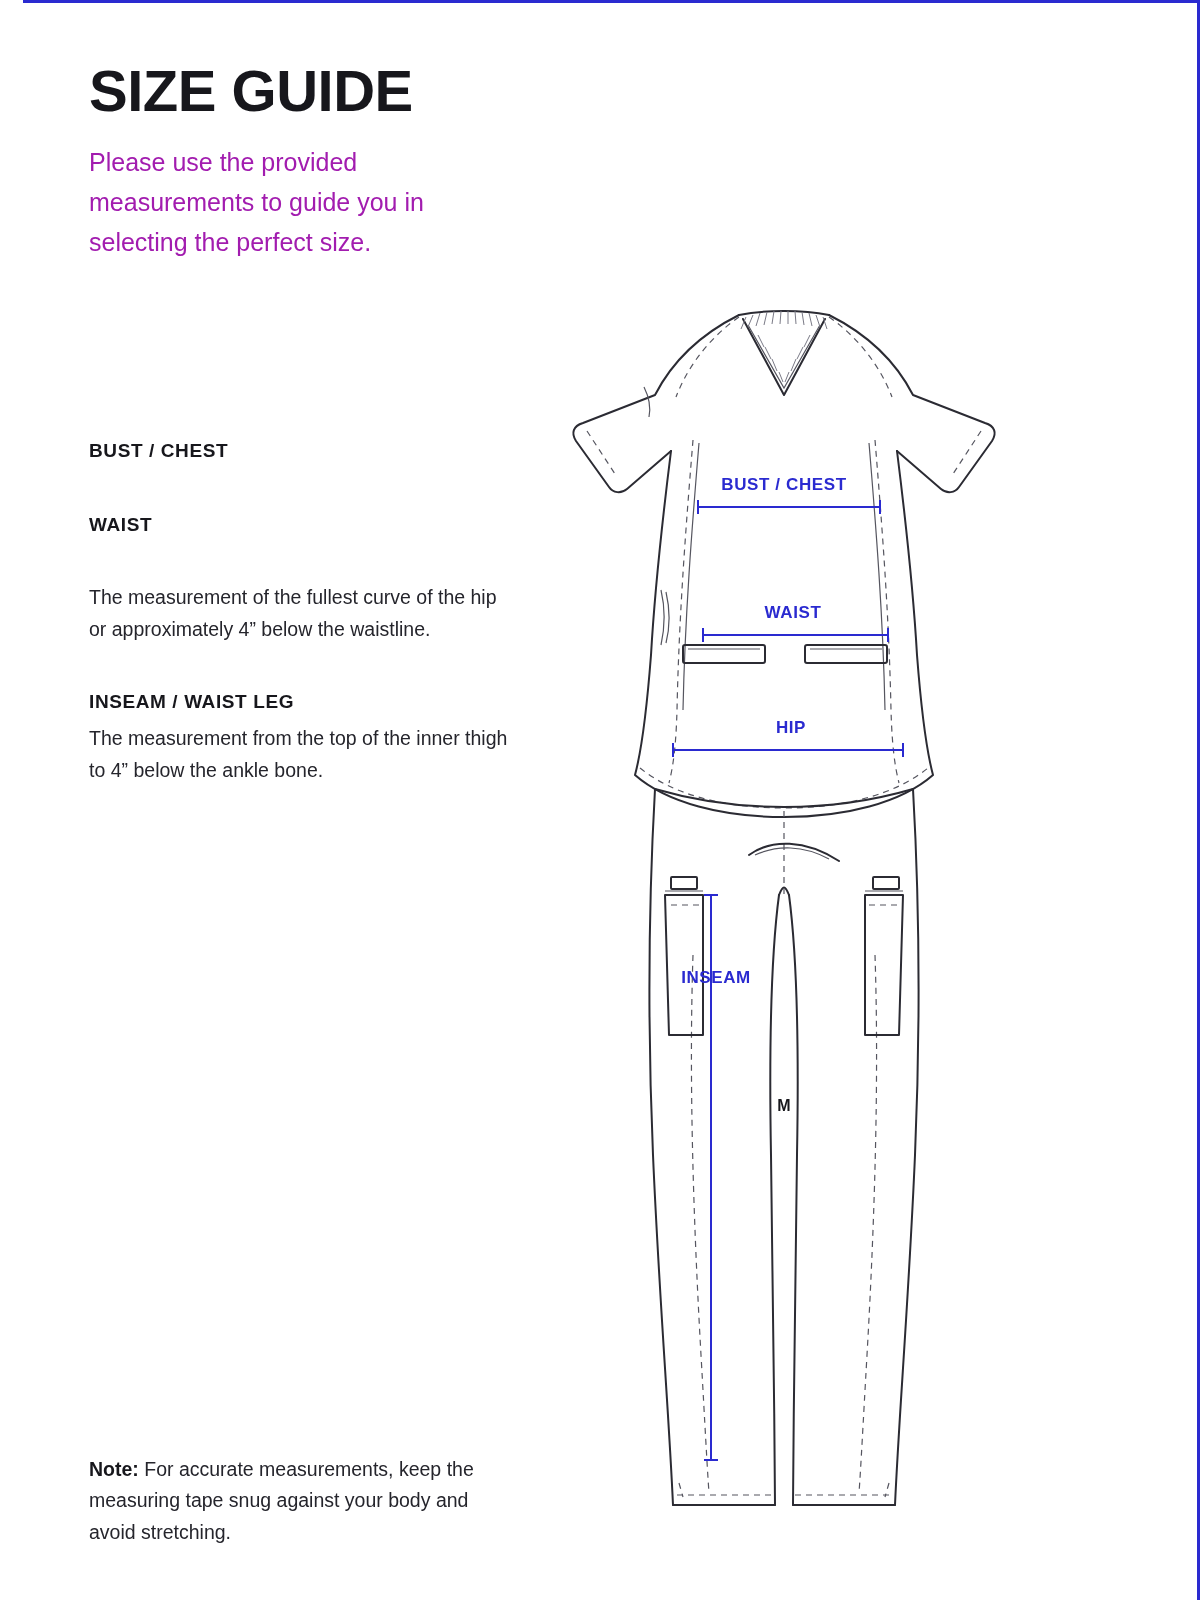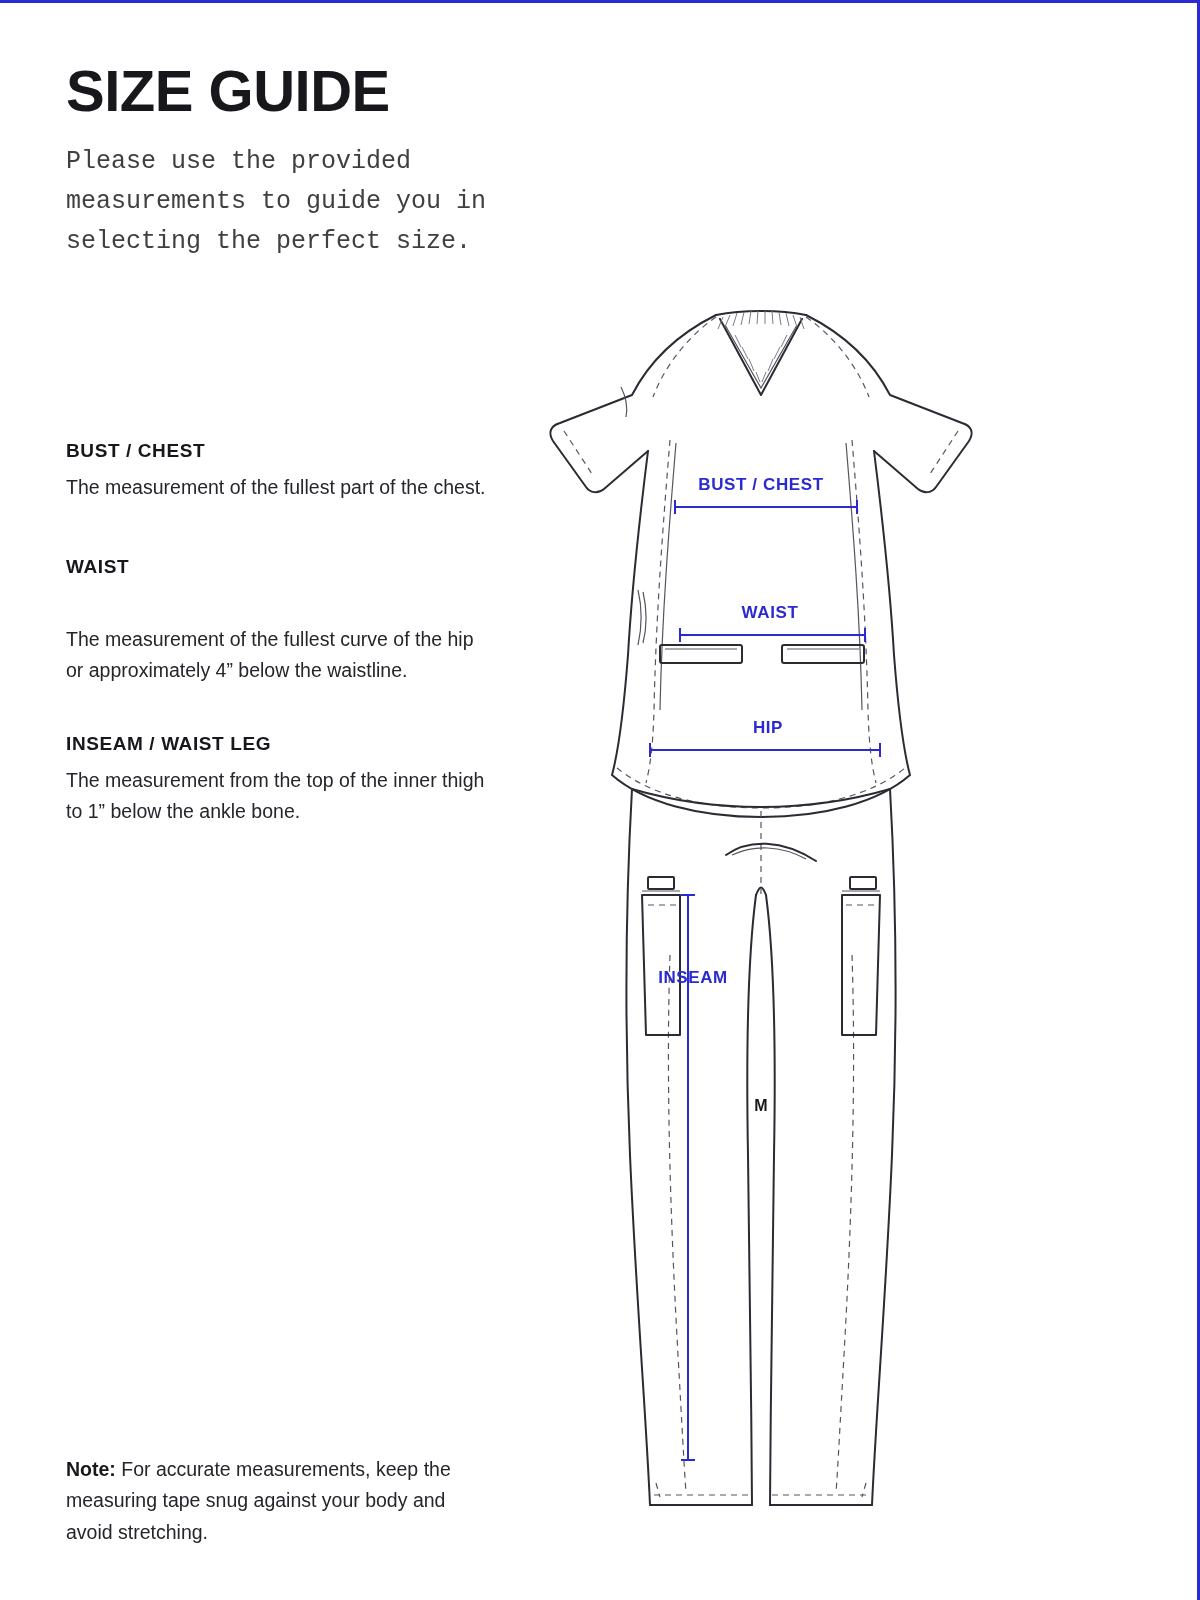--- a/index.html
+++ b/index.html
@@ -11,20 +11,21 @@
     width: 1200px;
     height: 1600px;
     position: relative;
     font-family: "Liberation Sans", sans-serif;
     color: #1c1c22;
     overflow: hidden;
   }
   .page {
     position: absolute;
     inset: 0;
+    margin-left: 23px;
   }
   .top-rule {
     position: absolute;
     top: 0;
     left: 0;
     width: 1200px;
     height: 3px;
     background: #2a2ad0;
   }
   .right-rule {
@@ -47,24 +48,23 @@
     font-size: 58px;
     font-weight: 700;
     letter-spacing: -0.5px;
     line-height: 1.0;
     margin: 0 0 22px 0;
     color: #17171c;
   }
   .intro {
     font-size: 25px;
     line-height: 1.6;
-    color: #404040;
+    color: #a21caf;
     margin: 0;
     width: 430px;
-    font-family: Liberation Mono, monospace;
   }
 
   .defs {
     position: absolute;
     left: 66px;
     top: 440px;
     width: 420px;
   }
   .def-block {
     margin-bottom: 40px;
@@ -157,34 +157,33 @@
 
   <div class="left-col">
     <h1 class="title">SIZE GUIDE</h1>
     <p class="intro">Please use the provided measurements to guide you in selecting the perfect size.</p>
   </div>
 
   <div class="defs">
 
     <div class="def-block sp1">
       <p class="def-term">BUST / CHEST</p>
-      <p class="def-desc">The measurement of the fullest part of the chest.</p>
     </div>
 
     <div class="def-block sp2">
       <p class="def-term">WAIST</p>
     </div>
 
     <div class="def-block sp3">
       <p class="def-desc">The measurement of the fullest curve of the hip or approximately 4” below the waistline.</p>
     </div>
 
     <div class="def-block">
       <p class="def-term">INSEAM / WAIST LEG</p>
-      <p class="def-desc">The measurement from the top of the inner thigh to 1” below the ankle bone.</p>
+      <p class="def-desc">The measurement from the top of the inner thigh to 4” below the ankle bone.</p>
     </div>
 
   </div>
 
   <p class="note"><b>Note:</b><span> For accurate measurements, keep the measuring tape snug against your body and avoid stretching.</span></p>
 
   <div class="illus">
     <svg width="540" height="1290" viewBox="0 0 540 1290" xmlns="http://www.w3.org/2000/svg">
 
       <g>

